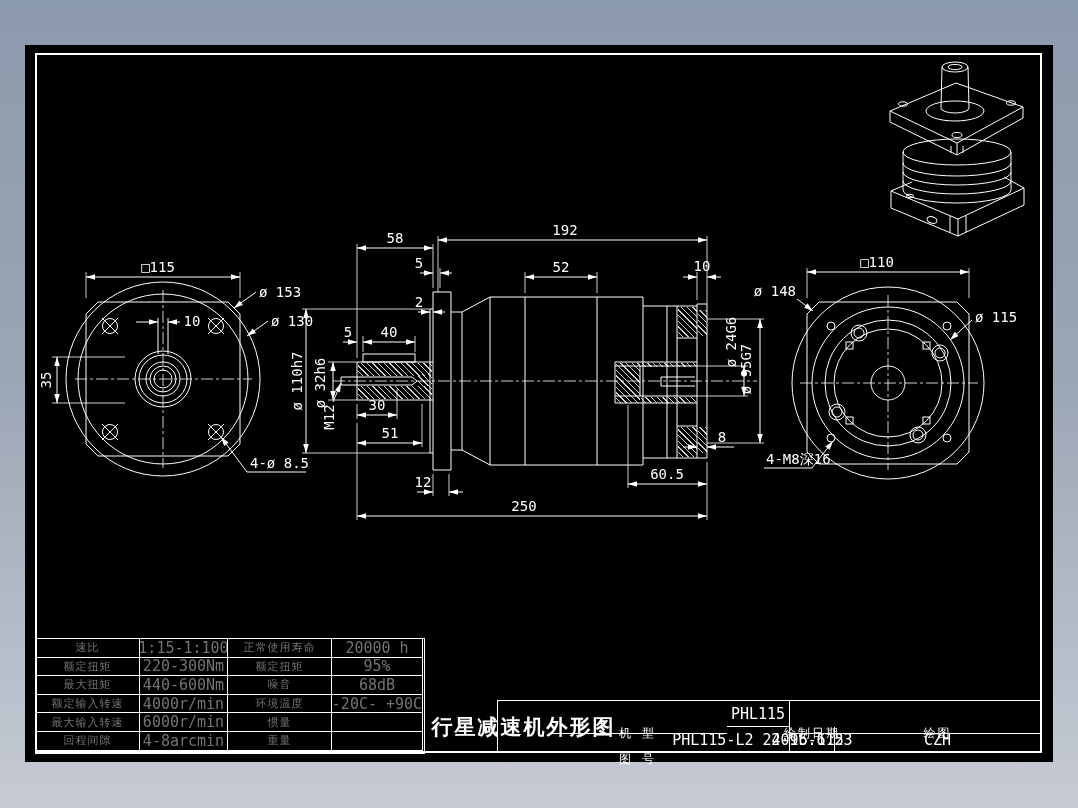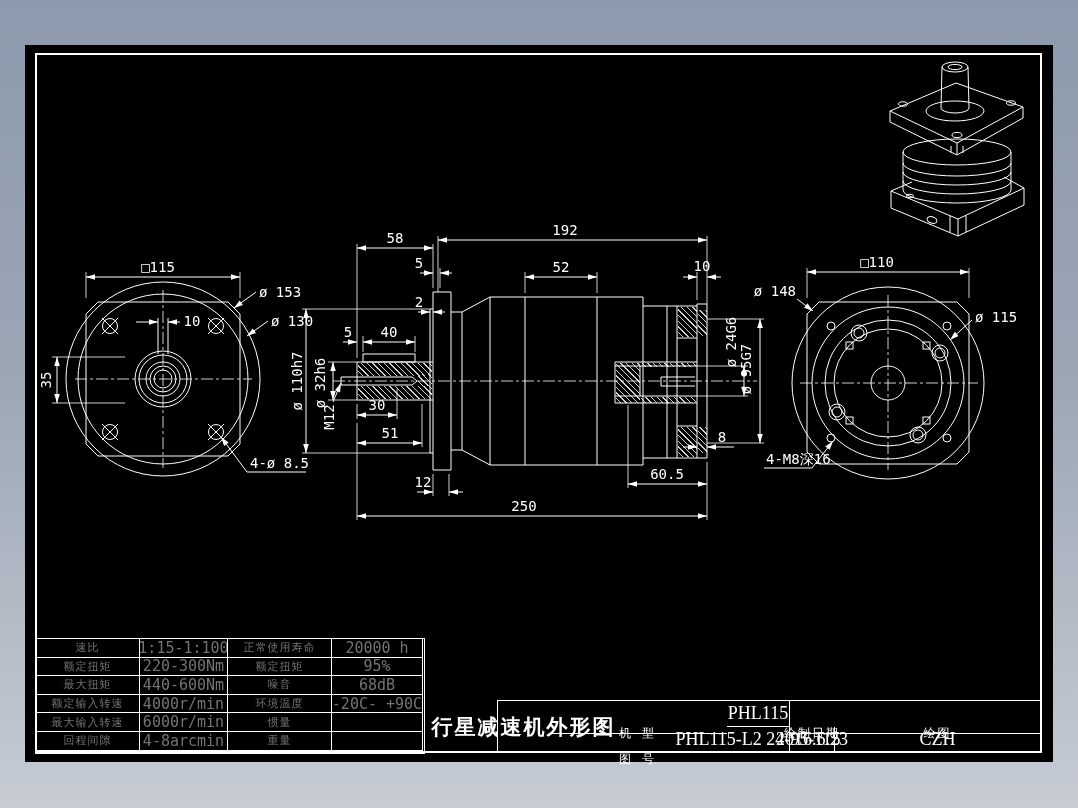--- a/index.html
+++ b/index.html
@@ -24,21 +24,21 @@
   #spec .lbl{font-size:11px;letter-spacing:1px;}
   #spec .val{font-size:15px;}
   
   #tblock{position:absolute;left:497px;top:700px;width:545px;height:53px;border:1px solid #fff;box-sizing:border-box;
           display:grid;grid-template-columns:51px 178px 63px 45px auto;grid-template-rows:26px 25px;color:#fff;}
   #tblock .c{border-right:1px solid #fff;border-bottom:1px solid #fff;display:flex;align-items:center;justify-content:center;
              white-space:nowrap;}
   #tblock .c.last{border-right:none;}
   #tblock .c.bot{border-bottom:none;}
   #tblock .lbl{font-size:12px;letter-spacing:2px;margin-top:32px;}
-  #tblock .val{font-size:18px;font-family:Liberation Serif, serif;}
+  #tblock .val{font-size:15px;}
   #tblock .title{grid-row:1 / span 2;font-size:21px;font-weight:bold;letter-spacing:2px;border-bottom:none;}
 </style>
 </head>
 <body>
 
 <div id="canvas"></div>
 <div id="frame"></div>
 
 <div>
   <div class="hatch" style="left:358px;top:363px;width:74px;height:13px"></div>

